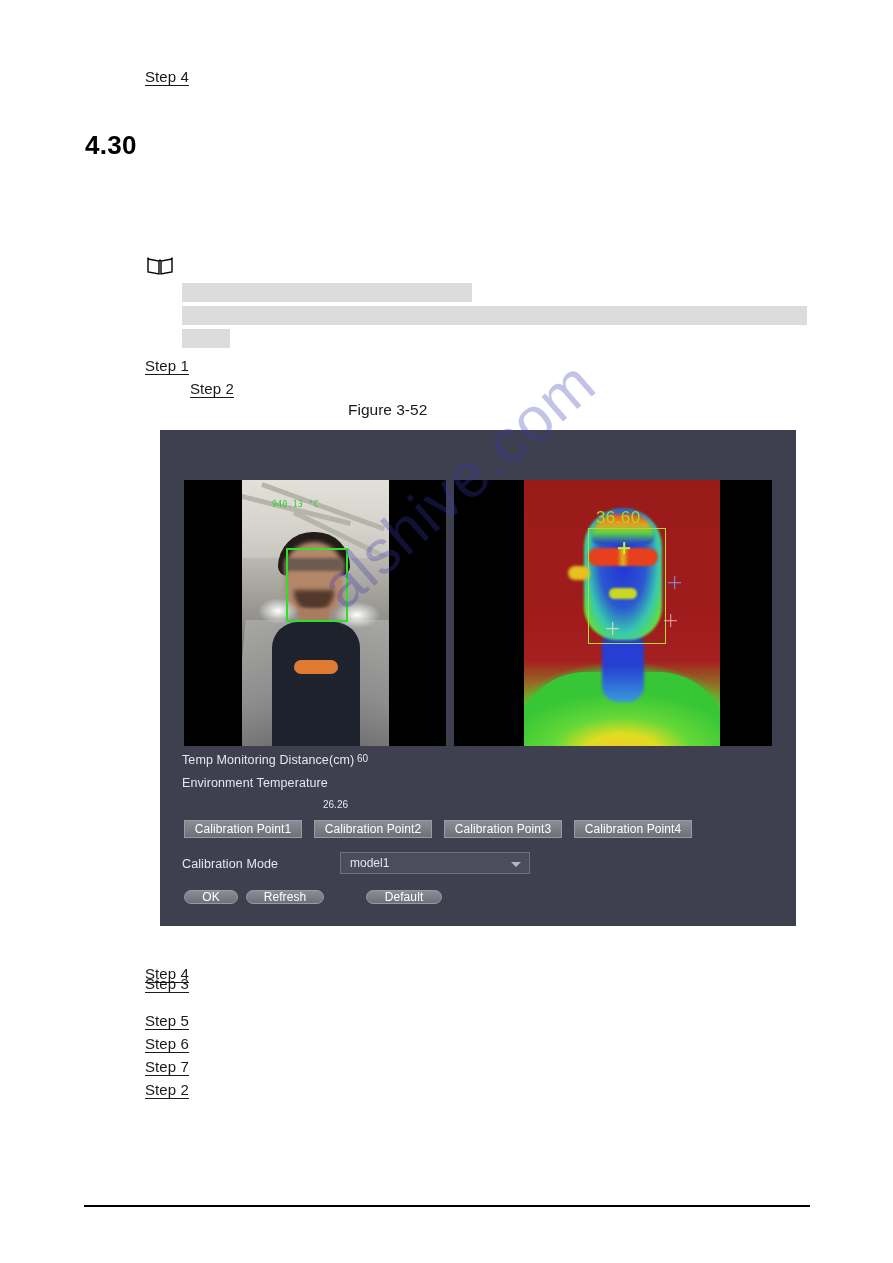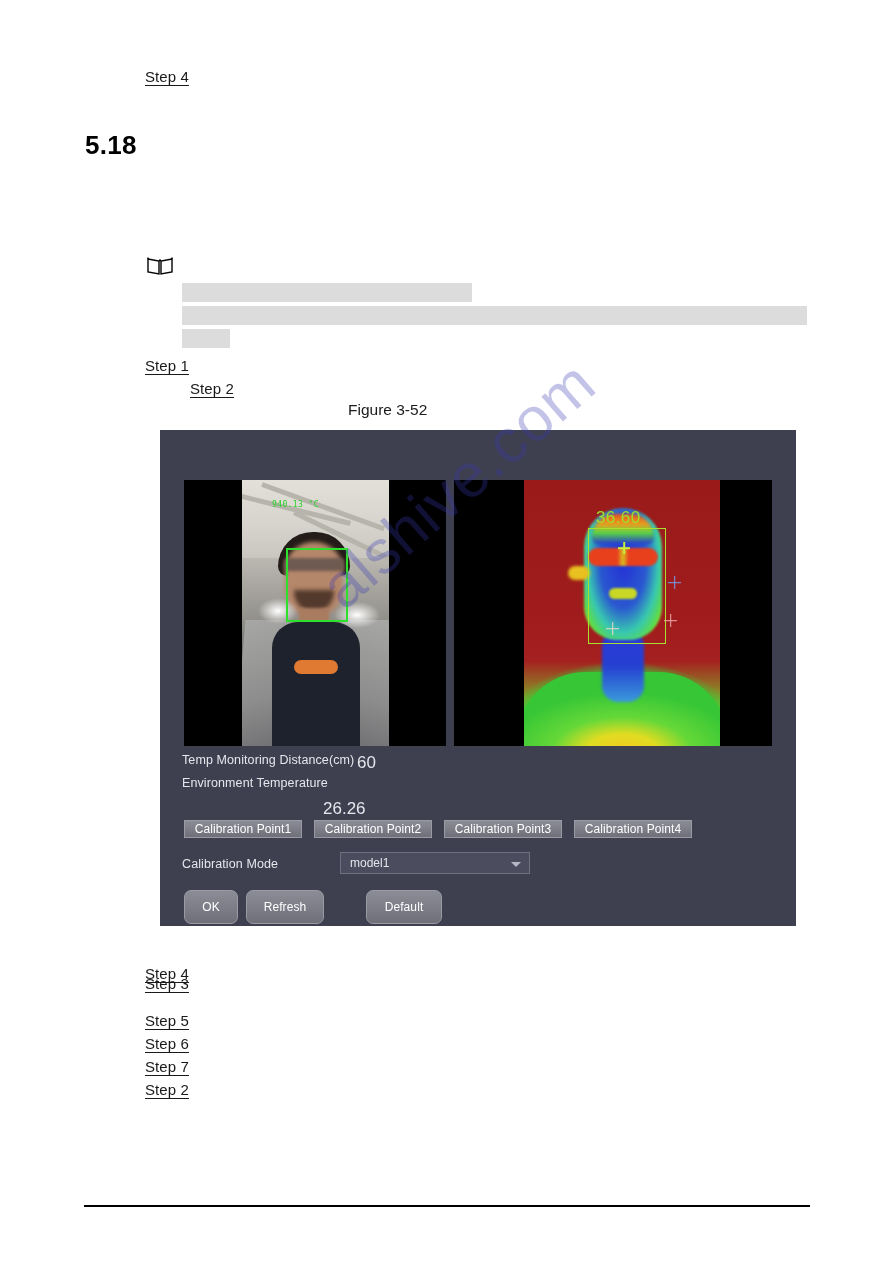--- a/index.html
+++ b/index.html
@@ -341,21 +341,21 @@
   .form-label {
     position: absolute;
     font-family: "Liberation Sans", sans-serif;
     font-size: 12.5px;
     color: #e6e6ec;
     letter-spacing: 0.1px;
   }
   .form-value {
     position: absolute;
     font-family: "Liberation Sans", sans-serif;
-    font-size: 17px;
+    font-size: 10px;
     color: #e6e6ec;
     text-align: center;
   }
   .warning-text {
     position: absolute;
     left: 22px;
     top: 368px;
     font-family: "Liberation Sans", sans-serif;
     font-size: 10.5px;
     color: #c12626;
@@ -370,21 +370,21 @@
     font-family: "Liberation Sans", sans-serif;
     font-size: 12px;
     display: flex;
     align-items: center;
     justify-content: center;
     box-sizing: border-box;
     cursor: pointer;
     letter-spacing: 0.1px;
   }
   .btn-cal  { top: 390px; width: 118px; height: 18px; }
-  .btn-act  { top: 460px; height: 34px; border-radius: 7px; }
+  .btn-act  { top: 460px; height: 14px; border-radius: 7px; }
 
   .select {
     position: absolute;
     left: 180px;
     top: 422px;
     width: 190px;
     height: 22px;
     background: #4b4d5e;
     border: 1px solid #6e7082;
     box-sizing: border-box;
@@ -418,21 +418,21 @@
     background: #000000;
   }
 </style>
 </head>
 <body>
 
 <div class="page">
 
   <div class="step" style="left:145px; top:68px;">Step 4</div>
 
-  <div class="heading">5.18</div>
+  <div class="heading">4.30</div>
 
   <div class="note-icon">
     <svg viewBox="0 0 26 19" width="26" height="19">
       <path d="M1 3 L12 5 L12 18 L1 16 Z" fill="#ffffff" stroke="#000000" stroke-width="1.4"></path>
       <path d="M25 3 L14 5 L14 18 L25 16 Z" fill="#ffffff" stroke="#000000" stroke-width="1.4"></path>
       <path d="M12 5 L13 4 L14 5" fill="none" stroke="#000000" stroke-width="1.4"></path>
       <path d="M1 3 L1 1.5 M25 3 L25 1.5" stroke="#000000" stroke-width="1.4"></path>
     </svg>
   </div>
 

